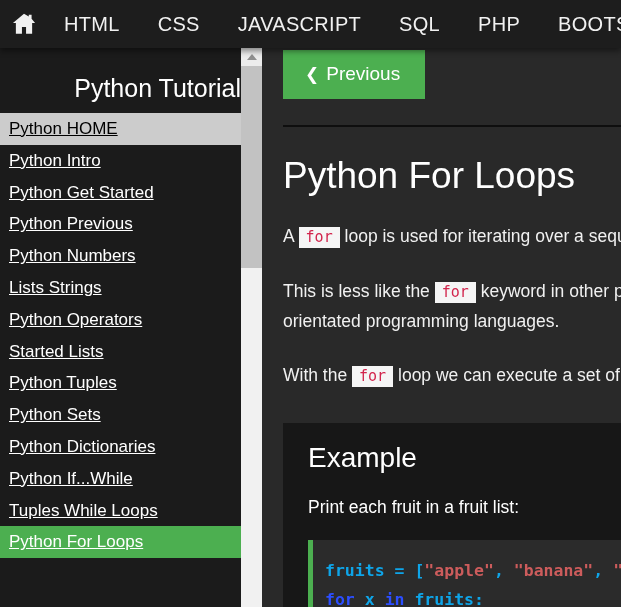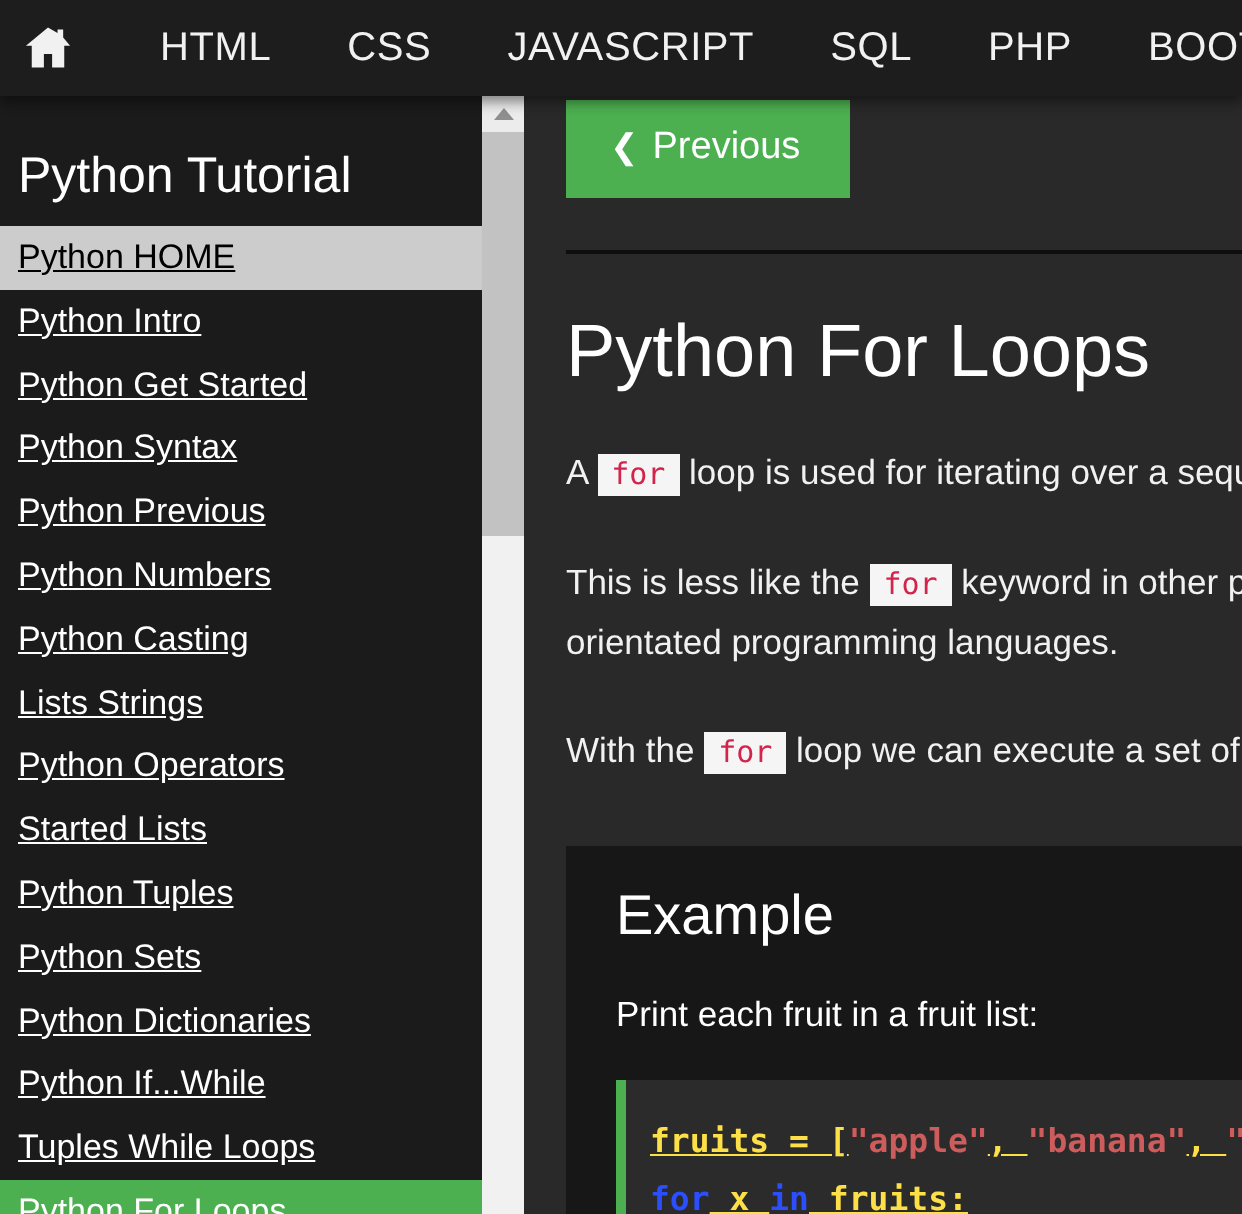--- a/index.html
+++ b/index.html
@@ -2,31 +2,31 @@
 <html><head>
 <meta charset="utf-8">
 <style>
   * { margin:0; padding:0; box-sizing:border-box; }
   html,body { width:621px; height:607px; overflow:hidden; background:#292929;
               font-family:"Liberation Sans", sans-serif; }
 
   
   .topnav { position:absolute; top:0; left:0; width:621px; height:48px;
             background:#1d1d1d; display:flex; align-items:center; z-index:5;
-            box-shadow:0 3px 6px rgba(0,0,0,.45); white-space:nowrap;gap:16px; }
+            box-shadow:0 3px 6px rgba(0,0,0,.45); white-space:nowrap; }
   .home-link { display:flex; align-items:center; justify-content:center;
                width:30px; height:48px; margin-left:11px; cursor:pointer; }
   .navitem { color:#f1f1f1; font-size:20px; padding:0 19px; line-height:48px;
              text-decoration:none; cursor:pointer; letter-spacing:.3px; }
 
   
   .sidebar { position:absolute; top:48px; left:0; width:241px; height:559px;
              background:#1b1b1b; overflow:hidden; }
   .sidebar-title { color:#fff; font-size:25px; font-weight:400;
-                   line-height:31px; padding:25px 0 9px 9px; }
+                   line-height:31px; padding:25px 0 9px 9px;text-align:right; }
   .menu-item { display:block; height:31.8px; line-height:31.8px; font-size:17px;
                color:#fff; padding-left:9px; cursor:pointer; overflow:hidden;
                white-space:nowrap;text-decoration:underline; }
   .menu-item.active-home  { background:#cccccc; color:#000; }
   .menu-item.active-green { background:#4CAF50; color:#fff; }
 
   
   .scrollbar { position:absolute; top:48px; left:241px; width:21px; height:559px;
                background:#f1f1f1; }
   .scroll-btn-up { position:absolute; top:0; left:0; width:21px; height:18px;
@@ -60,21 +60,21 @@
   .example-panel { margin-top:32px; width:720px; background:#171717;
                    padding:19px 0 40px 25px; }
   .example-title { color:#fff; font-size:28px; font-weight:400; }
   .example-desc  { color:#fff; font-size:17.5px; margin-top:23px; }
 
   .codeblock { margin-top:22px; width:660px; background:#2b2b2b;
                border-left:5px solid #4CAF50; padding:16px 0 16px 12px;
                font-family:"DejaVu Sans Mono", monospace; font-weight:bold;
                font-size:16.5px; line-height:29px; }
   .cline { display:block; white-space:pre; }
-  .tok-plain   { color:#fde047;text-decoration:underline; }
+  .tok-plain   { color:#0ea5e9; }
   .tok-string  { color:#cd5c5c; }
   .tok-keyword { color:#2b4eff; }
 </style>
 </head>
 <body>
 
 <nav class="topnav">
   <a class="home-link">
     <span style="display:flex;">
       <svg width="26" height="26" viewBox="0 0 24 24">
@@ -91,24 +91,22 @@
       <a class="navitem">BOOTSTRAP</a>
     </div>
 </nav>
 
 <aside class="sidebar">
   <div class="sidebar-title">Python Tutorial</div>
   <div id="menu">
       <a class="menu-item active-home">Python HOME</a>
       <a class="menu-item">Python Intro</a>
       <a class="menu-item">Python Get Started</a>
-      <a class="menu-item">Python Syntax</a>
       <a class="menu-item">Python Previous</a>
       <a class="menu-item">Python Numbers</a>
-      <a class="menu-item">Python Casting</a>
       <a class="menu-item">Lists Strings</a>
       <a class="menu-item">Python Operators</a>
       <a class="menu-item">Started Lists</a>
       <a class="menu-item">Python Tuples</a>
       <a class="menu-item">Python Sets</a>
       <a class="menu-item">Python Dictionaries</a>
       <a class="menu-item">Python If...While</a>
       <a class="menu-item">Tuples While Loops</a>
       <a class="menu-item active-green">Python For Loops</a>
     </div>

